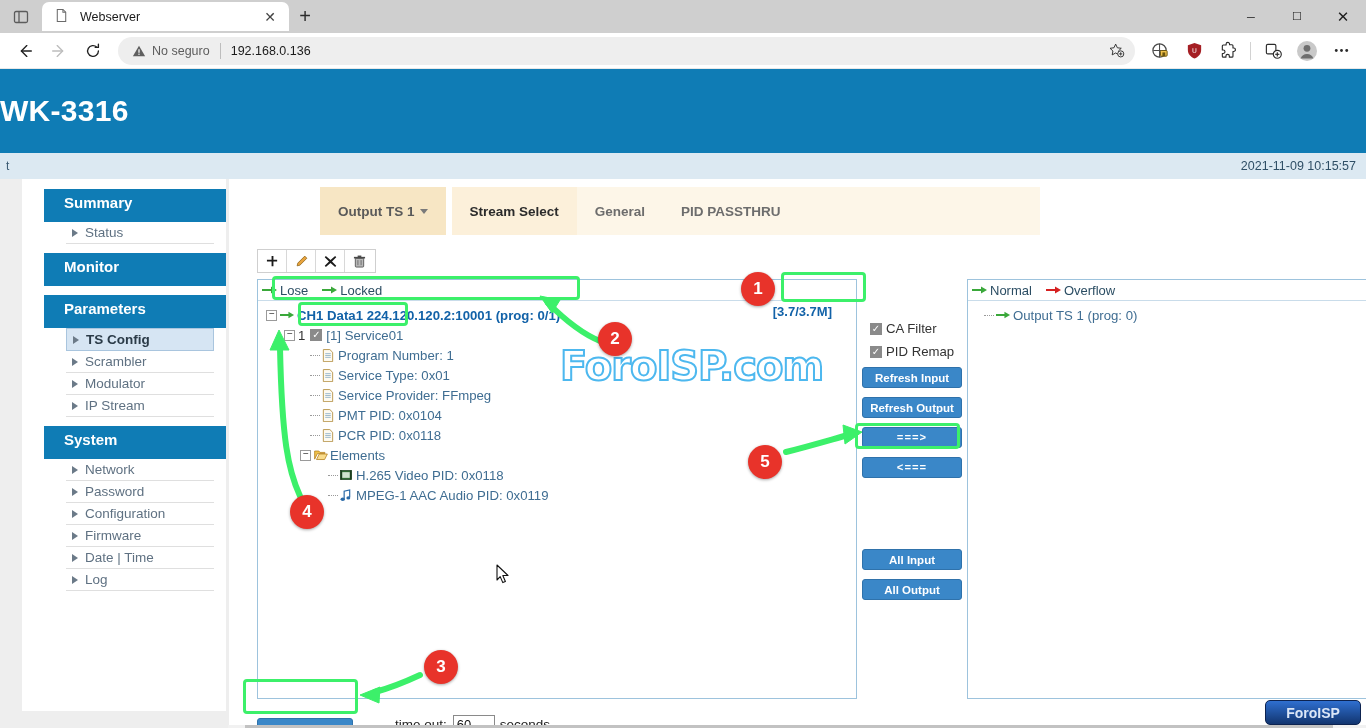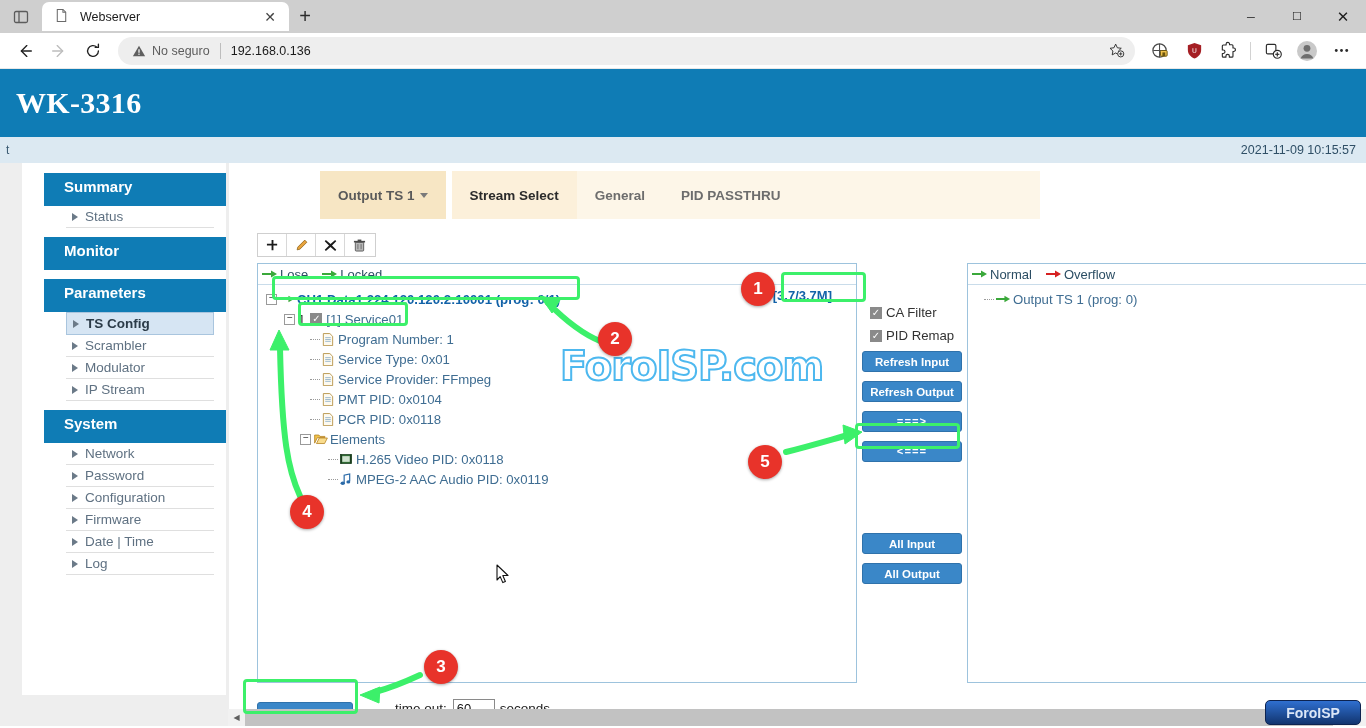--- a/index.html
+++ b/index.html
@@ -65,23 +65,22 @@
   .omni-url { font-size: 12.5px; color: #1b1b1b; flex: 1; }
   .omni-fav { width: 26px; display: flex; align-items: center; justify-content: center; }
   .tb-icon {
     width: 30px; height: 30px; display: flex; align-items: center; justify-content: center;
     margin: 0 2px;
   }
   .tb-sep { width: 1px; height: 18px; background: #d2d2d2; margin: 0 5px; }
 
   
   .app-header {
-    height: 68px; background: #0f7cb5; display: flex; align-items: center;
-    padding-left: 16px;
-    font-family: Liberation Serif, serif;
+    height: 84px; background: #0f7cb5; display: flex; align-items: center;
+    padding-left: 0;
   }
   .app-title {
     color: #ffffff; font-size: 30px; font-weight: bold; letter-spacing: .3px;
   }
   .status-bar {
     height: 26px; background: #dce9f2; display: flex; align-items: center;
     justify-content: space-between; padding: 0 10px 0 6px;
   }
   .status-left { font-size: 12px; color: #3a5a72; }
   .status-time { font-size: 12.5px; color: #2f4f66; }
@@ -592,21 +591,21 @@
               </svg>
             <span class="leaf-label">H.265 Video PID: 0x0118</span>
           </div>
           <div class="tnode" style="margin-left:64px;">
             <span class="dots-h"></span>
             <svg class="doc-icon" width="12" height="13" viewBox="0 0 13 14">
                 <path d="M4.5 10.5V2.4l6-1.4v8" fill="none" stroke="#2a6aa8" stroke-width="1.3"></path>
                 <ellipse cx="3" cy="11" rx="2.4" ry="1.9" fill="#2a6aa8"></ellipse>
                 <ellipse cx="9" cy="9.6" rx="2.1" ry="1.7" fill="#2a6aa8"></ellipse>
               </svg>
-            <span class="leaf-label">MPEG-2 AAC Audio PID: 0x0119</span>
+            <span class="leaf-label">MPEG-1 AAC Audio PID: 0x0119</span>
           </div>
         </div>
 
         <div class="bitrate">[3.7/3.7M]</div>
       </div>
 
       <div class="pane-mid">
         <div class="chk-row">
           <span class="chk">✓</span>
           <span>CA Filter</span>

